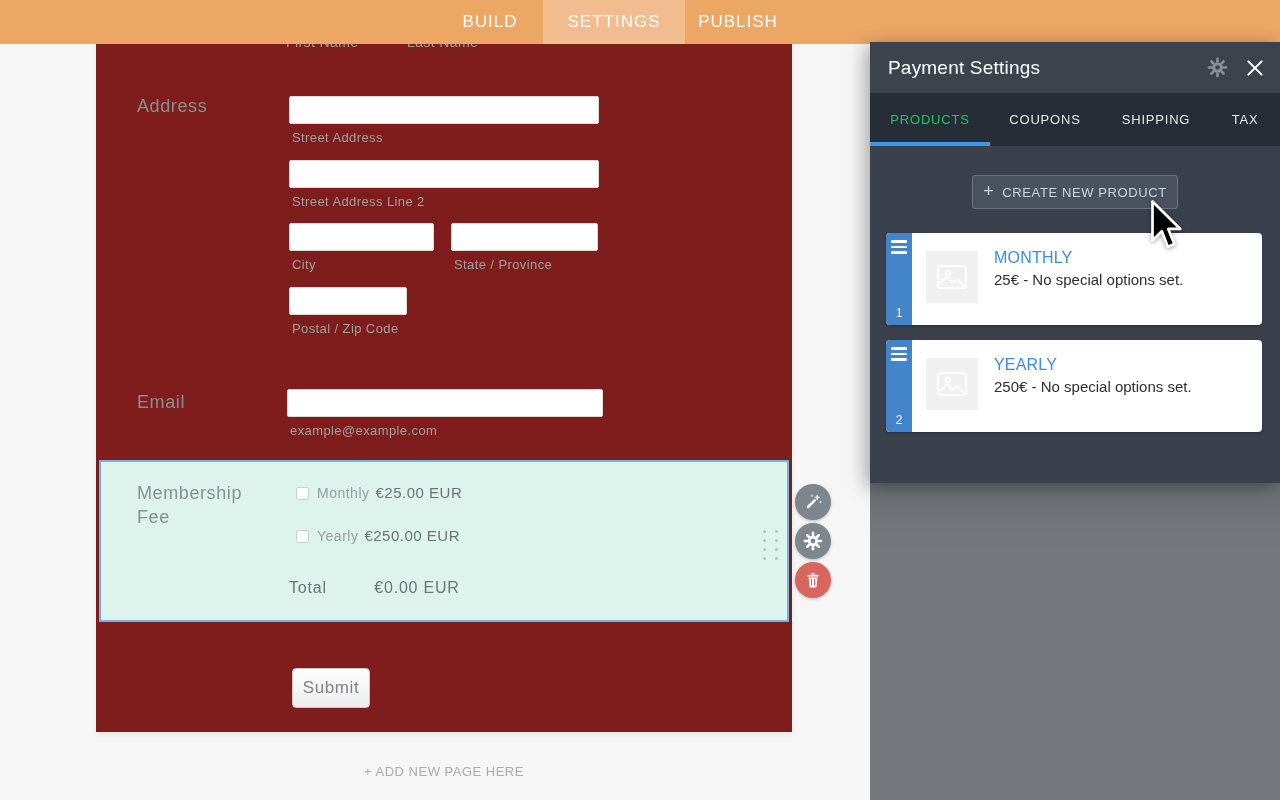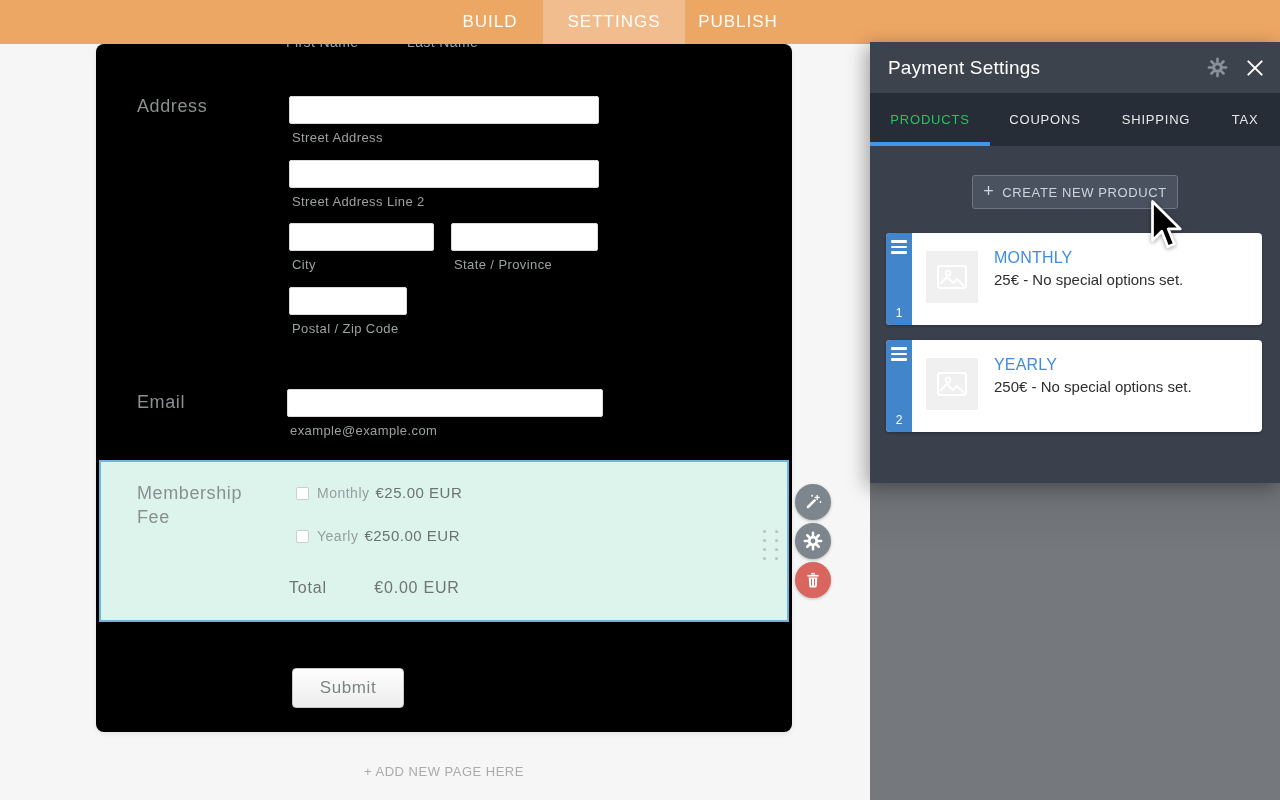--- a/index.html
+++ b/index.html
@@ -11,42 +11,42 @@
   
   .topbar { position:absolute; left:0; top:0; width:1280px; height:44px; background:#EDA765; z-index:30; }
   .topbar-tabs { position:absolute; left:437px; top:0; height:44px; display:flex; }
   .top-tab { height:44px; display:flex; align-items:center; justify-content:center;
              color:rgba(255,255,255,.96); font-size:17px; letter-spacing:1px; cursor:pointer; }
   .top-tab.w1 { width:106px; } .top-tab.w2 { width:142px; } .top-tab.w3 { width:106px; }
   .top-tab.active { background:#F1BD8E; }
 
   
   .form-page { position:absolute; left:96px; top:44px; width:696px; height:688px;
-               background:#000000; overflow:hidden; z-index:5;
-               box-shadow:0 2px 5px rgba(0,0,0,.07);border-radius:8px; }
+               background:#7f1d1d; overflow:hidden; z-index:5;
+               box-shadow:0 2px 5px rgba(0,0,0,.07); }
   .flabel { color:#8A9090; font-size:18px; letter-spacing:.6px; }
   .sublabel { color:#9BA2A2; font-size:13px; letter-spacing:.4px; }
   .finput { position:absolute; background:#fff; border:1px solid #d7dbd9; border-radius:2px;
             outline:none; padding:0 6px; font-size:14px; color:#555; }
   .clipped-sub { position:absolute; color:#9BA2A2; font-size:14px; letter-spacing:.4px; }
 
   
   .member-sec { position:absolute; left:3px; top:416px; width:690px; height:162px;
                 border:2px solid #6FB3E0; background:#DDF4EC; }
   .chk { display:inline-block; width:13px; height:13px; background:#fff;
          border:1px solid #c9cfcf; border-radius:2px; vertical-align:-2px; cursor:pointer; }
   .optname { color:#979D9D; font-size:14px; letter-spacing:.5px; margin-left:8px; }
   .optprice { color:#6D7373; font-size:15px; letter-spacing:.5px; margin-left:6px; }
   .total-label { color:#6F7575; font-size:16px; letter-spacing:.8px; }
   .drag-dots { position:absolute; left:662px; top:68px; width:16px; height:30px;
                display:grid; grid-template-columns:3px 3px; grid-auto-rows:3px;
                column-gap:9px; row-gap:6px; cursor:grab; }
   .drag-dots i { width:3px; height:3px; border-radius:50%; background:#b6c2c1; }
 
-  .submit-btn { position:absolute; left:196px; top:624px; width:112px; height:40px;
+  .submit-btn { position:absolute; left:196px; top:624px; width:78px; height:40px;
                 background:linear-gradient(#fefefe,#ededed); border:1px solid #c9c9c9;
                 border-radius:4px; color:#7E8484; font-size:17px; letter-spacing:.6px; cursor:pointer; }
 
   
   .fab { position:absolute; width:36px; height:36px; border-radius:50%; display:flex;
          align-items:center; justify-content:center; cursor:pointer; z-index:6;
          box-shadow:0 1px 3px rgba(0,0,0,.25); border:none; }
   .fab.gray { background:#7E868D; } .fab.red { background:#D9655F; }
 
   

